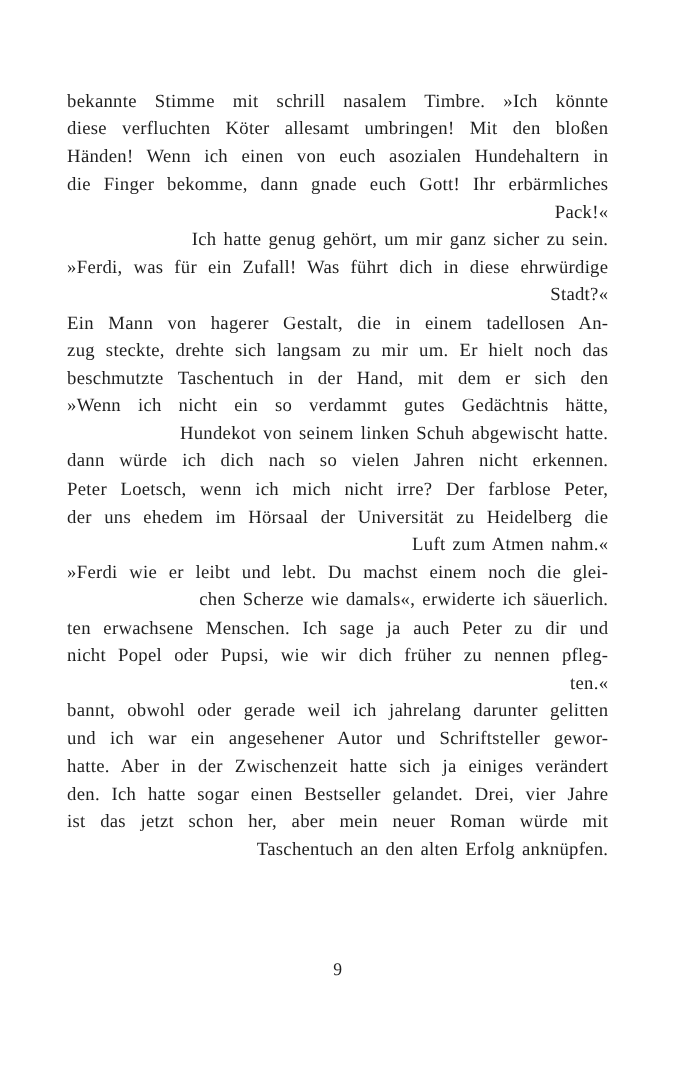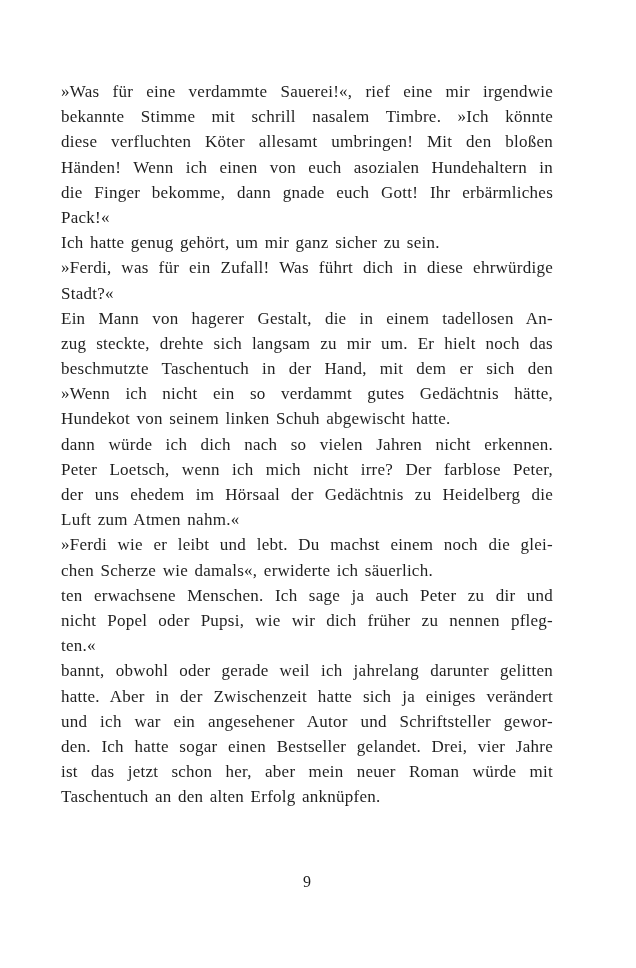--- a/index.html
+++ b/index.html
@@ -27,65 +27,64 @@
       width: 492px;
       font-size: 17px;
       line-height: 25.2px;
       letter-spacing: 0.25px;
       word-spacing: 2px;
     }
     .line {
       height: 25.2px;
       overflow: hidden;
       white-space: normal;
-      text-align: left;
+      text-align: right;
     }
     .line.just {
       text-align: justify;
       text-align-last: justify;
     }
     .page-number {
       position: absolute;
       left: 61px;
       top: 873px;
       width: 492px;
       text-align: center;
       font-size: 16px;
       color: #1f1f1f;
     }
   </style>
 </head>
 <body>
 
 <div class="page">
   <div class="text-block">
-      <div class="line just">»Was für eine verdammte Sauerei!«, rief eine mir irgendwie</div>
       <div class="line just">bekannte Stimme mit schrill nasalem Timbre. »Ich könnte</div>
       <div class="line just">diese verfluchten Köter allesamt umbringen! Mit den bloßen</div>
       <div class="line just">Händen! Wenn ich einen von euch asozialen Hundehaltern in</div>
       <div class="line just">die Finger bekomme, dann gnade euch Gott! Ihr erbärmliches</div>
       <div class="line">Pack!«</div>
       <div class="line">Ich hatte genug gehört, um mir ganz sicher zu sein.</div>
       <div class="line just">»Ferdi, was für ein Zufall! Was führt dich in diese ehrwürdige</div>
       <div class="line">Stadt?«</div>
       <div class="line just">Ein Mann von hagerer Gestalt, die in einem tadellosen An-</div>
       <div class="line just">zug steckte, drehte sich langsam zu mir um. Er hielt noch das</div>
       <div class="line just">beschmutzte Taschentuch in der Hand, mit dem er sich den</div>
       <div class="line just">»Wenn ich nicht ein so verdammt gutes Gedächtnis hätte,</div>
       <div class="line">Hundekot von seinem linken Schuh abgewischt hatte.</div>
       <div class="line just">dann würde ich dich nach so vielen Jahren nicht erkennen.</div>
       <div class="line just">Peter Loetsch, wenn ich mich nicht irre? Der farblose Peter,</div>
-      <div class="line just">der uns ehedem im Hörsaal der Gedächtnis zu Heidelberg die</div>
+      <div class="line just">der uns ehedem im Hörsaal der Universität zu Heidelberg die</div>
       <div class="line">Luft zum Atmen nahm.«</div>
       <div class="line just">»Ferdi wie er leibt und lebt. Du machst einem noch die glei-</div>
       <div class="line">chen Scherze wie damals«, erwiderte ich säuerlich.</div>
       <div class="line just">ten erwachsene Menschen. Ich sage ja auch Peter zu dir und</div>
       <div class="line just">nicht Popel oder Pupsi, wie wir dich früher zu nennen pfleg-</div>
       <div class="line">ten.«</div>
       <div class="line just">bannt, obwohl oder gerade weil ich jahrelang darunter gelitten</div>
+      <div class="line just">und ich war ein angesehener Autor und Schriftsteller gewor-</div>
       <div class="line just">hatte. Aber in der Zwischenzeit hatte sich ja einiges verändert</div>
-      <div class="line just">und ich war ein angesehener Autor und Schriftsteller gewor-</div>
       <div class="line just">den. Ich hatte sogar einen Bestseller gelandet. Drei, vier Jahre</div>
       <div class="line just">ist das jetzt schon her, aber mein neuer Roman würde mit</div>
       <div class="line">Taschentuch an den alten Erfolg anknüpfen.</div>
     </div>
   <div class="page-number">9</div>
 </div>
 
 </body></html>

